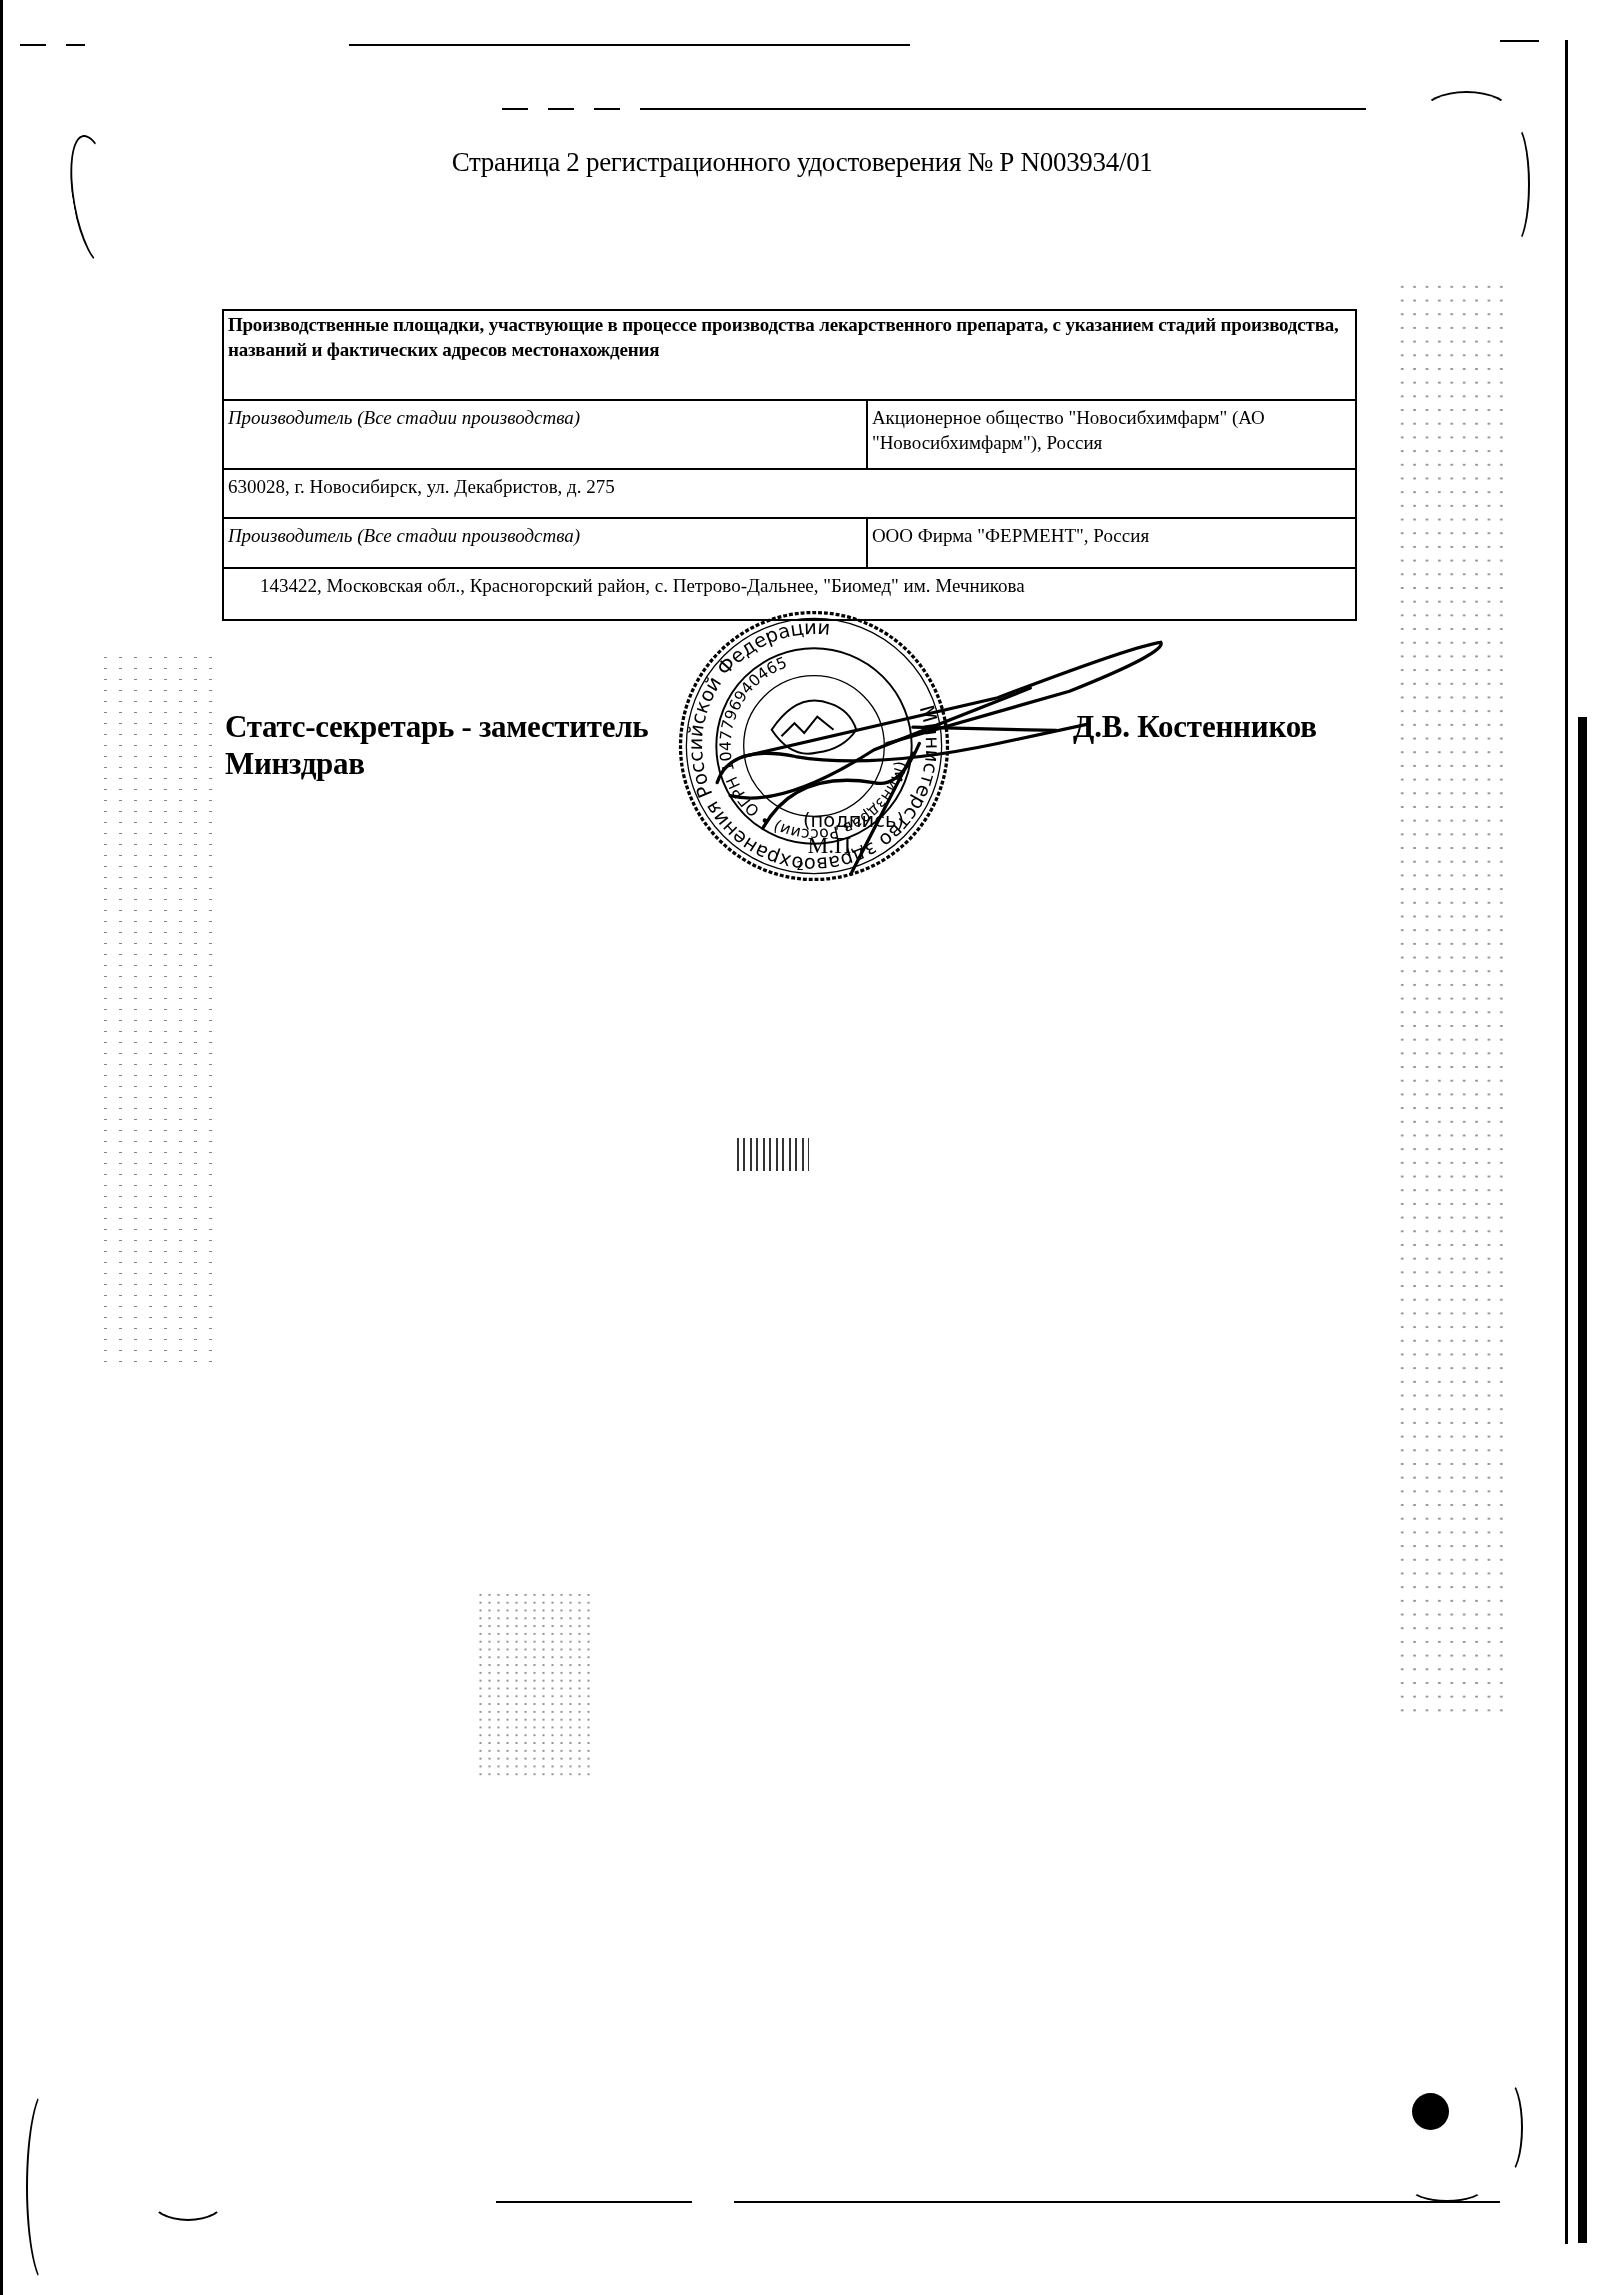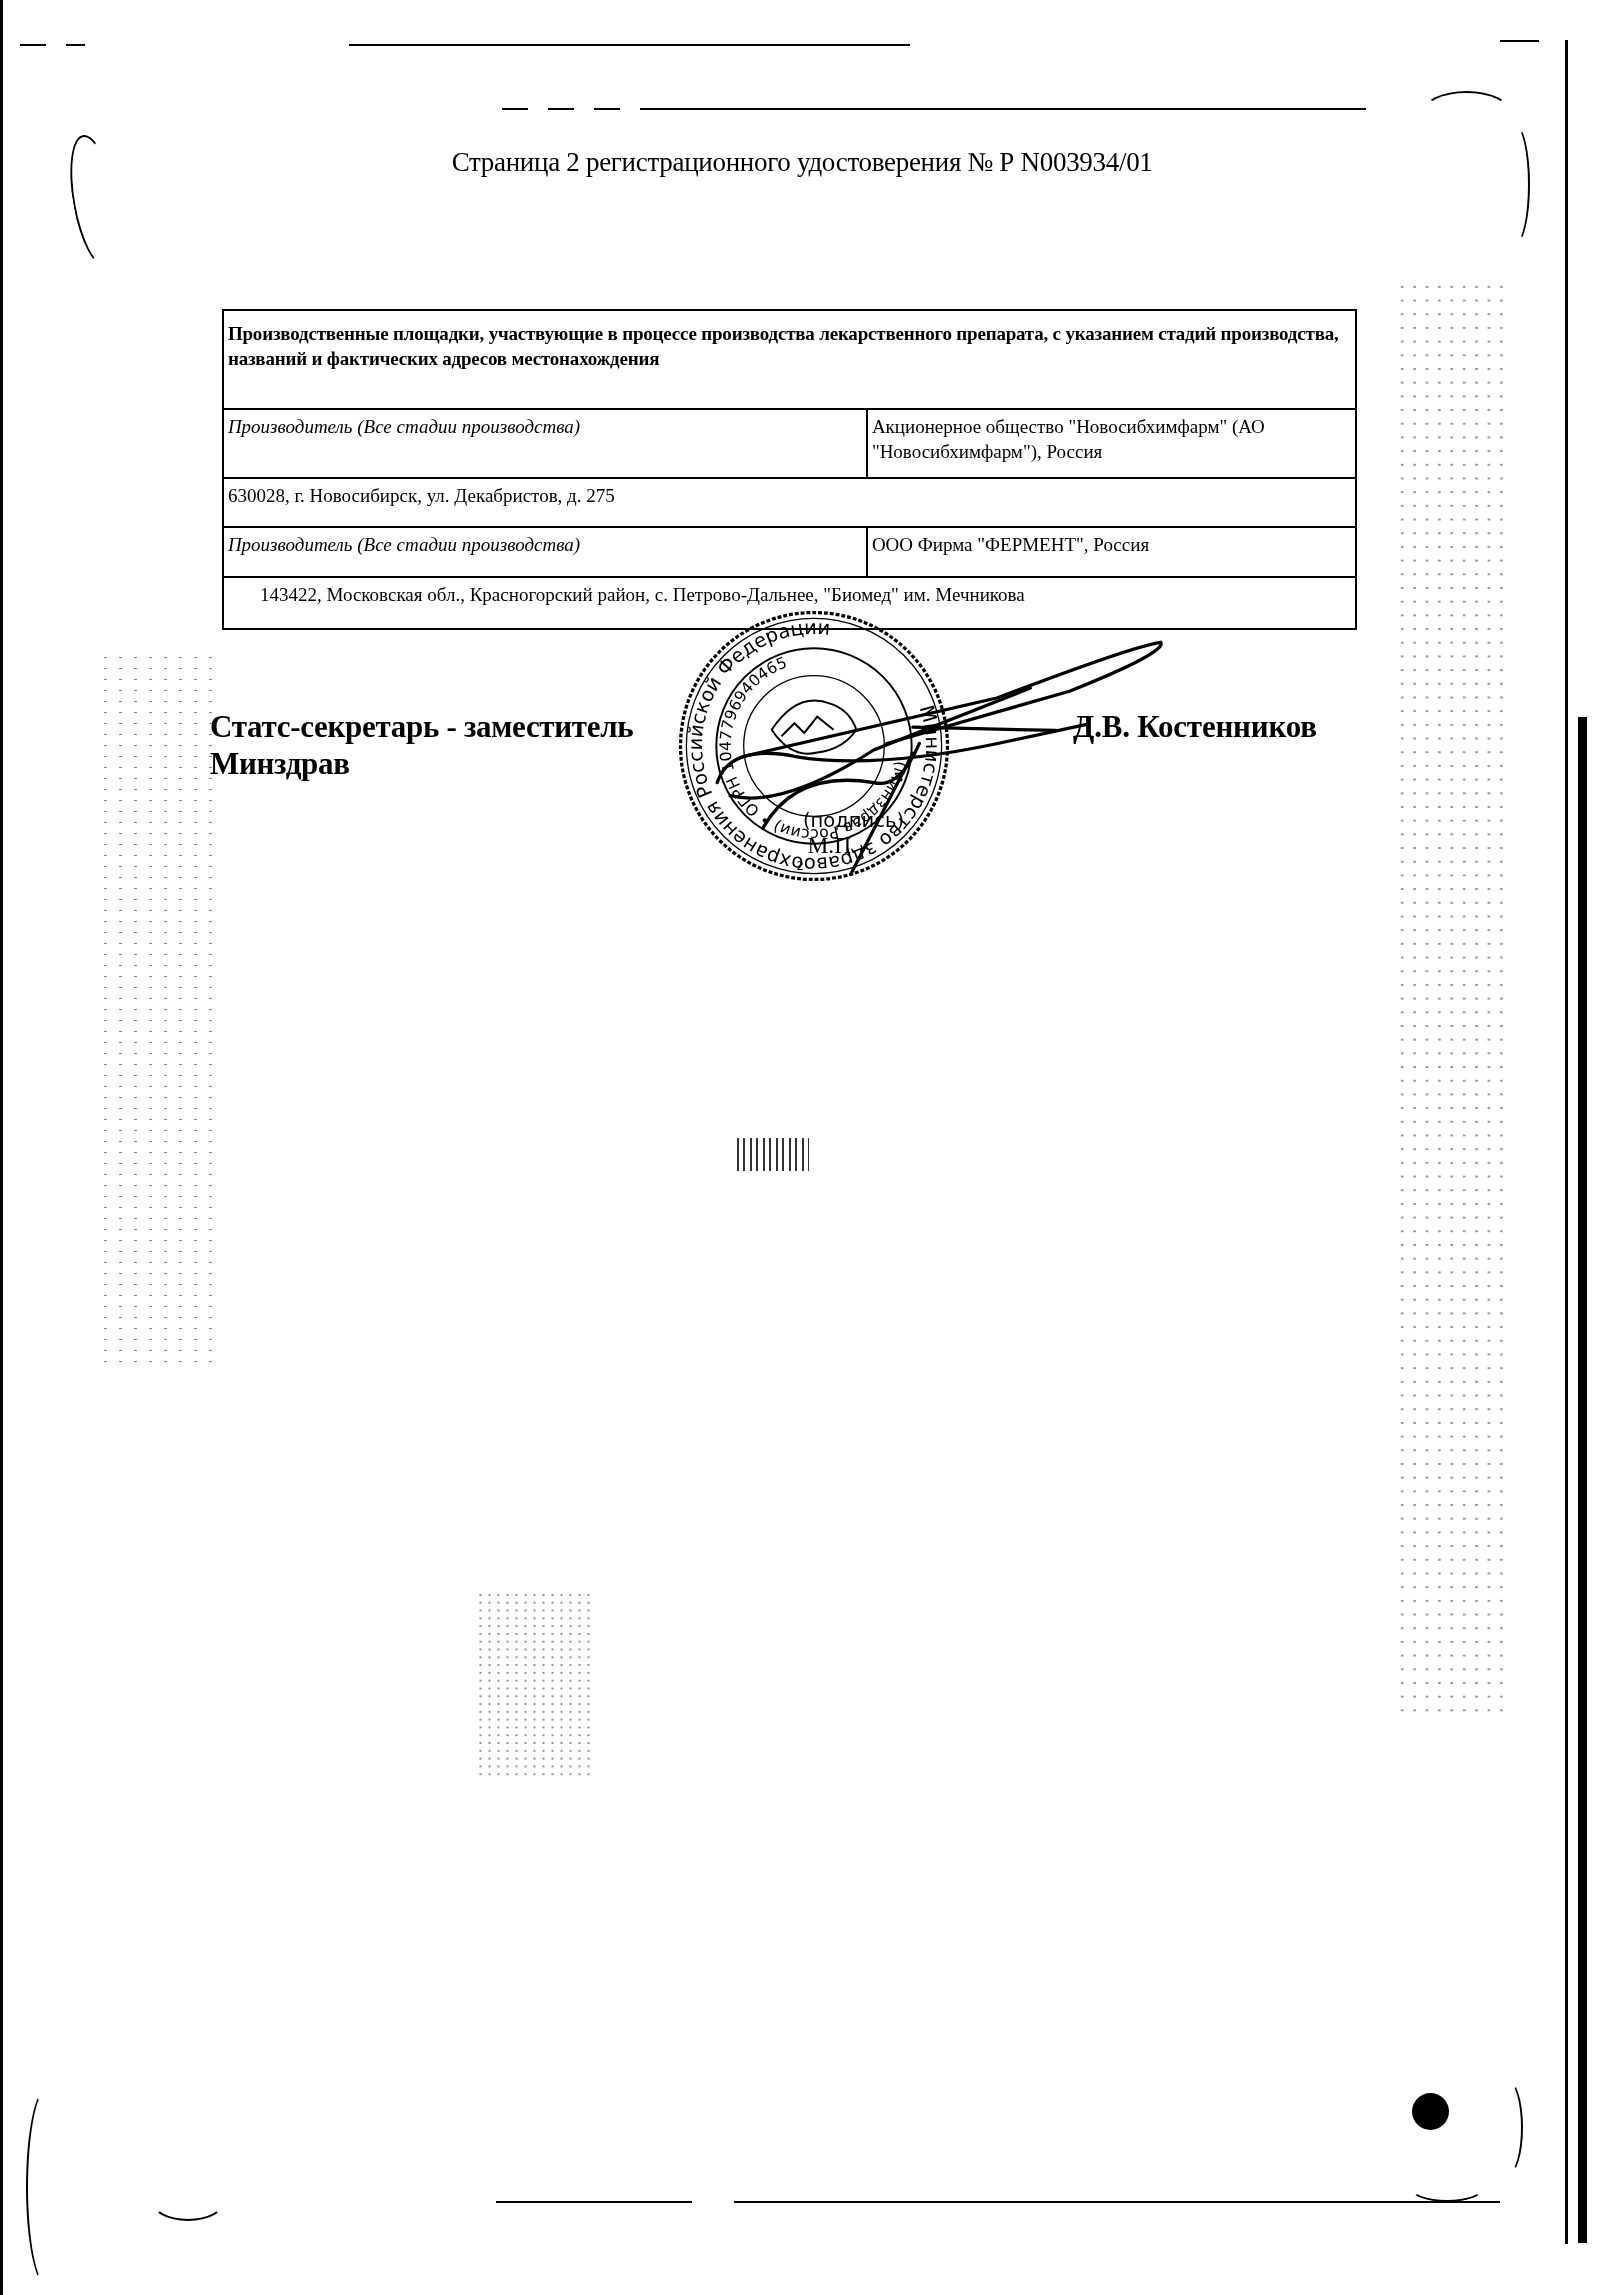--- a/index.html
+++ b/index.html
@@ -14,30 +14,30 @@
     .hdash { height: 2px; background: repeating-linear-gradient(90deg, #000 0 26px, transparent 26px 46px); }
     .bracket { border: 2.6px solid #000; border-radius: 50%; }
     .dot { border-radius: 50%; background: #000; }
 
     
     .page-title { left: 0; width: 1599px; top: 147px; text-align: center; font-size: 27px; letter-spacing: -0.3px; transform: translateX(2.6px); }
 
     
     .doc-table { left: 222px; top: 309px; width: 1133px; border-collapse: collapse; table-layout: fixed; }
     .doc-table td { border: 2px solid #000; vertical-align: top; padding: 3.9px 3.9px; font-size: 19px; line-height: 25px; }
-    .doc-table .th-cell { font-weight: bold; height: 83px; padding-top: 10px; letter-spacing: -0.2px; }
+    .doc-table .th-cell { font-weight: bold; height: 83px; padding-top: 1px; letter-spacing: -0.2px; }
     .doc-table .role { font-style: italic; height: 59px; }
     .doc-table .role-short { font-style: italic; height: 40px; }
     .doc-table .addr { height: 40px; }
     .doc-table .addr-last { height: 42px; padding-left: 36px; }
     .col-left { width: 644px; }
     .col-right { width: 489px; }
 
     
-    .sig-title { left: 210px; top: 708px; font-size: 31px; line-height: 37px; font-weight: bold; letter-spacing: -0.3px; }
+    .sig-title { left: 225px; top: 708px; font-size: 31px; line-height: 37px; font-weight: bold; letter-spacing: -0.3px; }
     .sig-name { left: 1073px; top: 708px; font-size: 31px; line-height: 37px; font-weight: bold; letter-spacing: -0.2px; }
 
     
     .stamp { left: 674px; top: 606px; width: 280px; height: 280px; }
     .stamp-label { font-family: "DejaVu Sans", sans-serif; }
     .signature { left: 704px; top: 613px; width: 496px; height: 274px; }
   </style>
 </head>
 <body>
 

